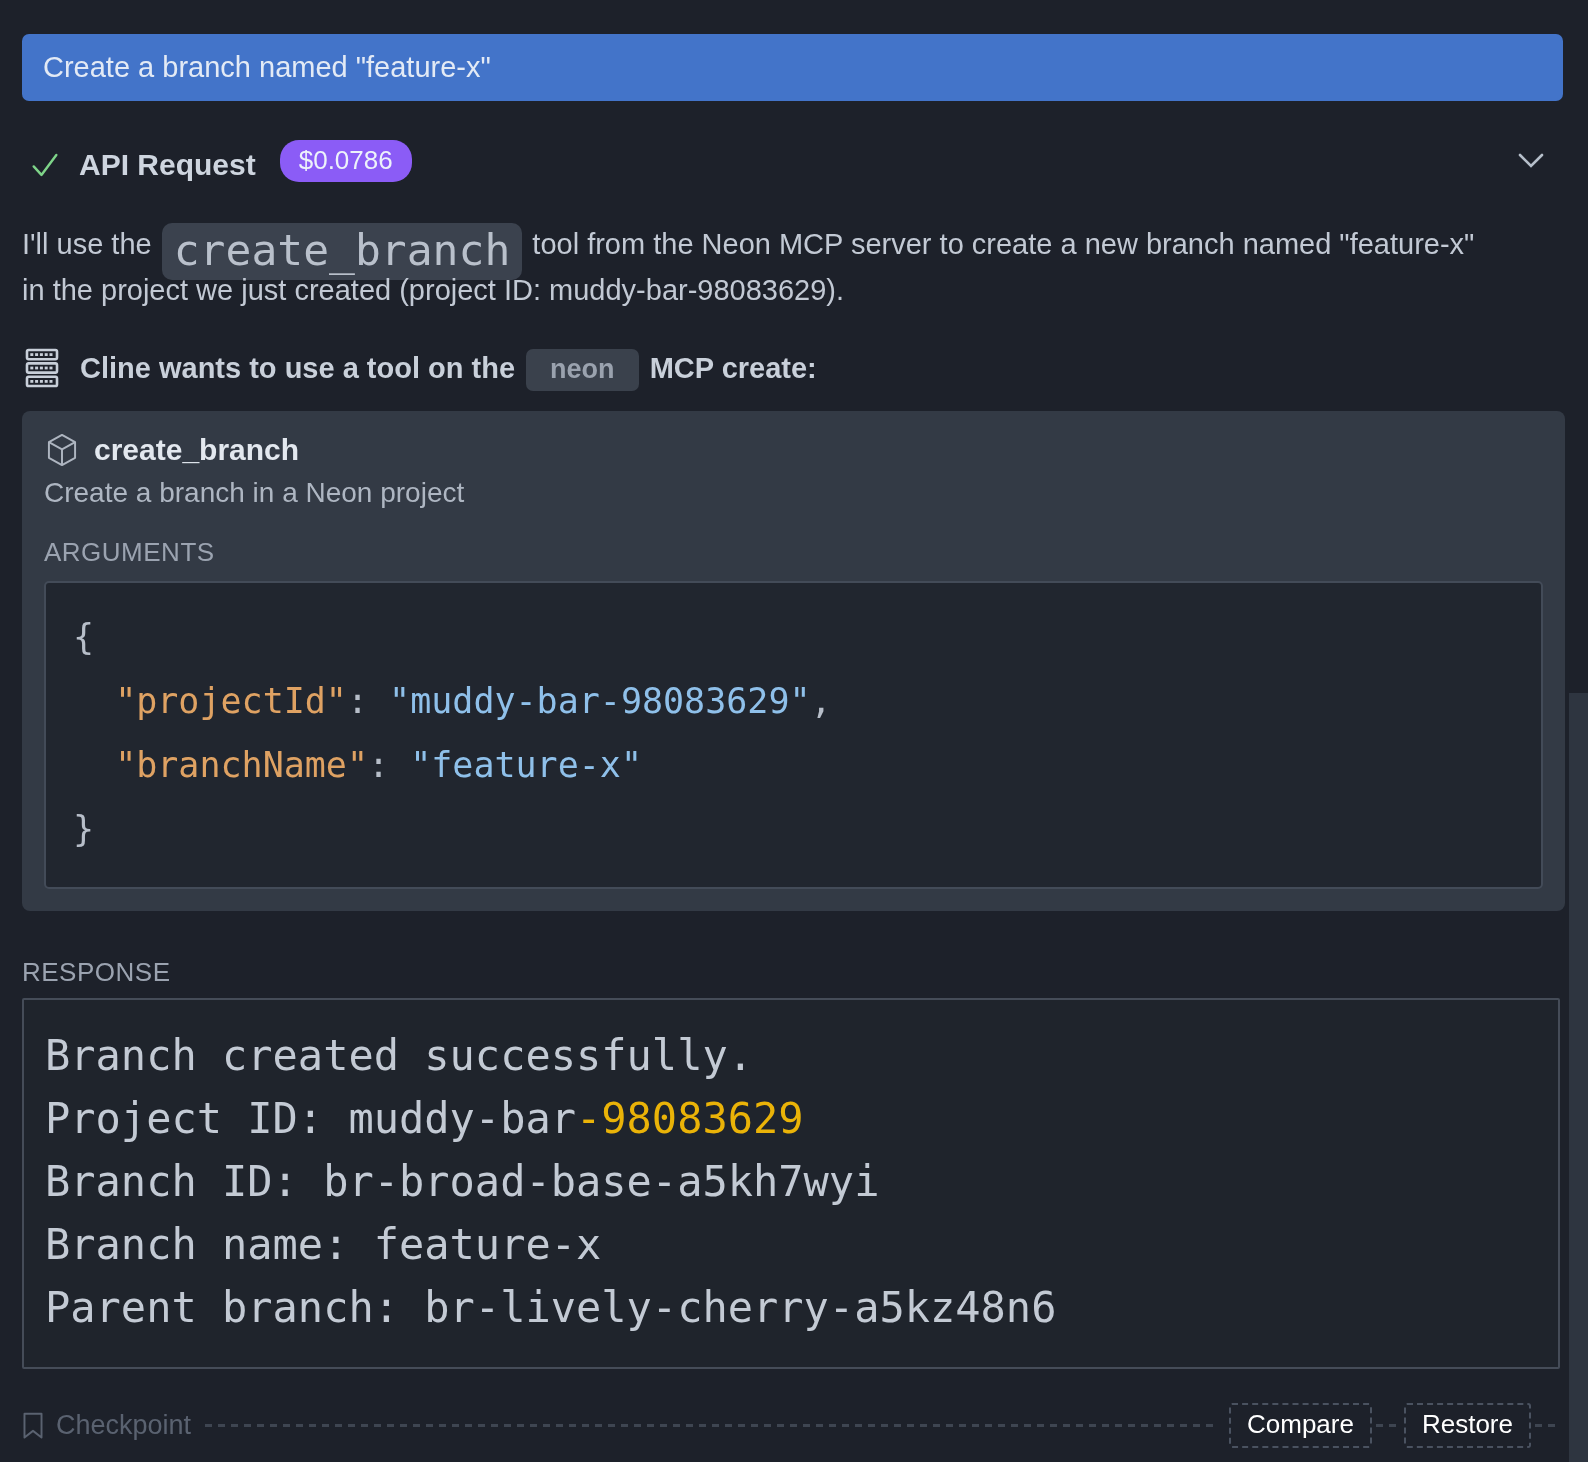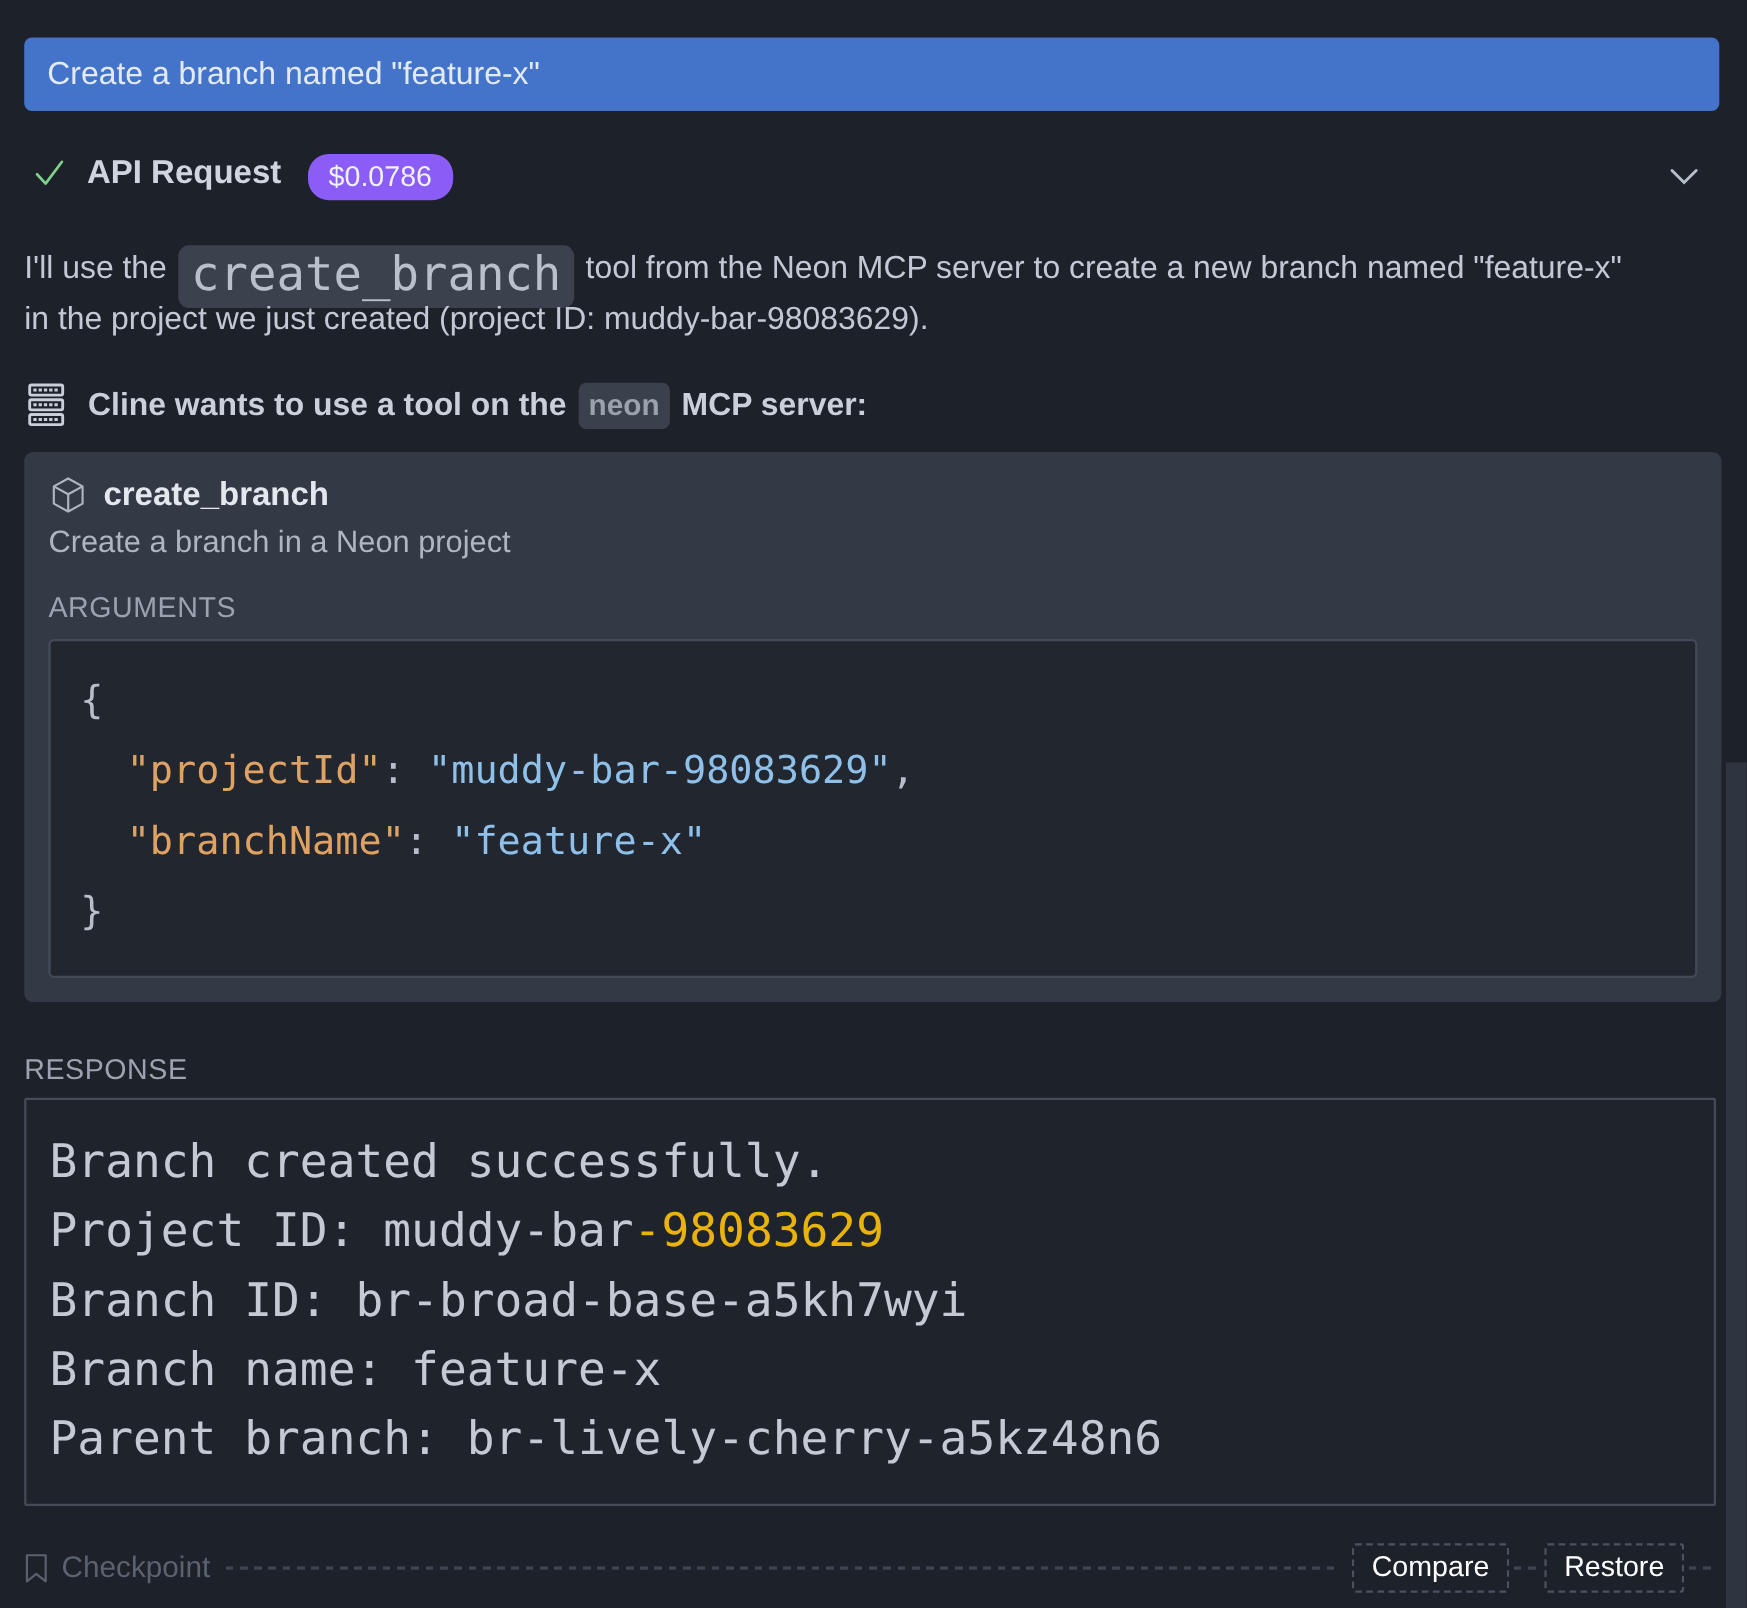--- a/index.html
+++ b/index.html
@@ -22,21 +22,21 @@
     color: #e3eaf5; font-size: 29px;
   }
 
   
   .api-row {
     margin-top: 39px;
     width: 1541px;
     display: flex; align-items: center;
     padding-right: 18px;
   }
-  .api-row .left { display: flex; align-items: flex-start; gap: 17px; flex: 1; }
+  .api-row .left { display: flex; align-items: flex-end; gap: 17px; flex: 1; }
   .check-icon { width: 34px; height: 34px; margin-left: 6px; }
   .api-label { font-size: 30px; font-weight: 700; color: #ced5df; }
   .cost-badge {
     background: #8b5cf6; color: #edf2fb;
     font-size: 26px; line-height: 1;
     padding: 7px 19px 9px;
     border-radius: 19px;
     margin-left: 7px;
   }
   .chevron-icon { width: 28px; height: 18px; }
@@ -65,21 +65,21 @@
   .tool-header {
     margin-top: 36px;
     display: flex; align-items: center; gap: 21px;
     font-size: 29px; font-weight: 700; color: #c9d0da;
   }
   .server-icon { width: 34px; height: 40px; margin-left: 3px; }
   .neon-chip {
     font-size: 27px; font-weight: 700;
     background: #3a414c; color: #9aa2ae;
     border-radius: 7px;
-    padding: 5px 9px 7px;
+    padding: 5px 24px 7px;
     margin: 0 3px;
   }
 
   
   .tool-card {
     margin-top: 23px;
     width: 1543px;
     background: #333a45;
     border-radius: 8px;
     padding: 22px;
@@ -201,21 +201,21 @@
           <line x1="8.2" y1="9.3" x2="8.2" y2="10.7"></line>
           <line x1="10.6" y1="9.3" x2="10.6" y2="10.7"></line>
           <line x1="13" y1="9.3" x2="13" y2="10.7"></line>
         <line x1="3.4" y1="16" x2="3.4" y2="17.4"></line>
           <line x1="5.8" y1="16" x2="5.8" y2="17.4"></line>
           <line x1="8.2" y1="16" x2="8.2" y2="17.4"></line>
           <line x1="10.6" y1="16" x2="10.6" y2="17.4"></line>
           <line x1="13" y1="16" x2="13" y2="17.4"></line>
       </g>
     </svg>
-    <span><span>Cline wants to use a tool on the</span> <span class="neon-chip">neon</span> <span>MCP server:</span></span>
+    <span><span>Cline wants to use a tool on the</span> <span class="neon-chip">neon</span> <span>MCP create:</span></span>
   </div>
 
   <div class="tool-card">
     <div class="tool-card-head">
       <svg class="cube-icon" viewBox="0 0 24 26" fill="none" stroke="#aeb5c0" stroke-width="1.5" stroke-linejoin="round">
         <path d="M12 1.5 L22 7 L22 19 L12 24.5 L2 19 L2 7 Z"></path>
         <path d="M2 7 L12 12.5 L22 7"></path>
         <path d="M12 12.5 L12 24.5"></path>
       </svg>
       <span class="tool-name">create_branch</span>

